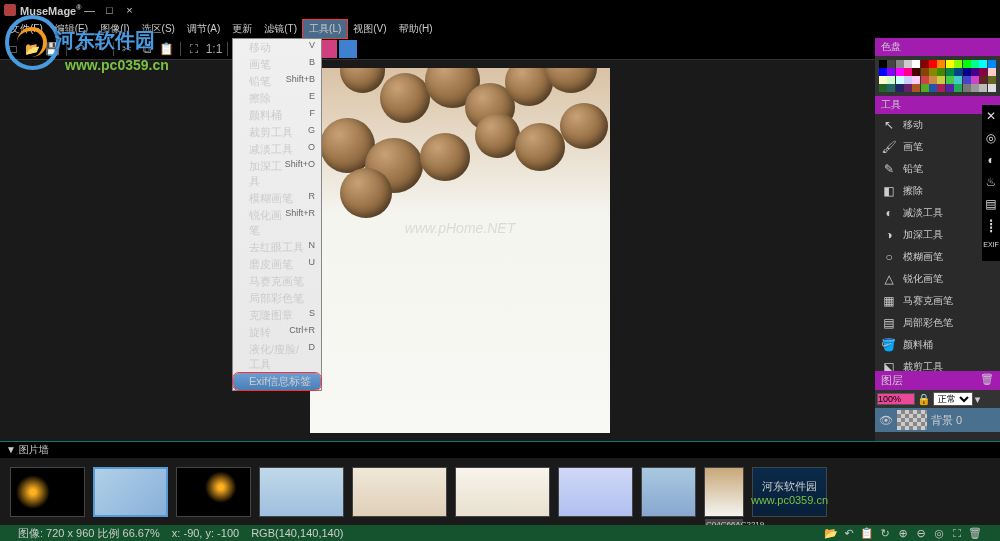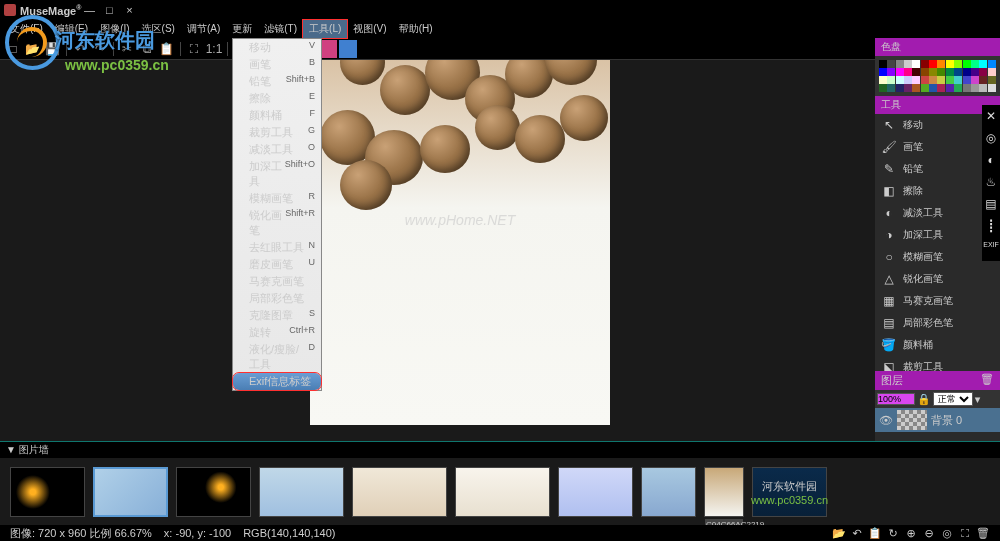--- a/index.html
+++ b/index.html
@@ -19,21 +19,21 @@
 .menu-item { padding: 2px 6px; color: #ccc; cursor: pointer; font-size: 10px; }
 .menu-item.active { background: #4a6a8a; outline: 1px solid #ff3030; }
 
 
 .toolbar { height: 22px; background: #000; display: flex; align-items: center; gap: 2px; padding: 0 4px; border-bottom: 1px solid #333; }
 .tool-btn { width: 18px; height: 18px; display: flex; align-items: center; justify-content: center; color: #aaa; cursor: pointer; font-size: 12px; }
 .tool-sep { width: 1px; height: 14px; background: #444; margin: 0 2px; }
 
 
 .main { position: absolute; top: 60px; left: 0; right: 0; bottom: 100px; background: #1a1a1a; display: flex; }
-.canvas-area { flex: 1; position: relative; overflow: hidden; }
+.canvas-area { flex: 1; position: relative; overflow: hidden; margin-top: 8px; }
 .canvas { position: absolute; left: 310px; top: -30px; width: 300px; height: 395px; background: linear-gradient(180deg, #d4b896 0%, #f5f5f0 45%, #f8f8f4 100%); }
 .walnuts { position: absolute; top: 0; left: 0; right: 0; height: 45%; }
 .walnut { position: absolute; border-radius: 50%; background: radial-gradient(circle at 35% 30%, #c9a176, #9a7348, #6b4e2e); box-shadow: inset -3px -3px 8px rgba(0,0,0,0.4); }
 .wn1 { width: 45px; height: 45px; top: 10px; left: 30px; }
 .wn2 { width: 50px; height: 50px; top: 35px; left: 70px; }
 .wn3 { width: 55px; height: 55px; top: 15px; left: 115px; }
 .wn4 { width: 50px; height: 48px; top: 45px; left: 155px; }
 .wn5 { width: 48px; height: 48px; top: 20px; left: 195px; }
 .wn6 { width: 52px; height: 50px; top: 5px; left: 235px; }
 .wn7 { width: 55px; height: 55px; top: 80px; left: 10px; }
@@ -68,35 +68,35 @@
 .tool-icon { width: 16px; height: 16px; display: flex; align-items: center; justify-content: center; color: #ccc; font-size: 12px; }
 .tool-row span:last-child { font-size: 10px; color: #ccc; }
 
 
 .side-icons { position: absolute; right: 0; top: 105px; width: 18px; background: #000; display: flex; flex-direction: column; gap: 6px; padding: 4px 0; align-items: center; }
 .side-icon { width: 16px; height: 16px; color: #ddd; font-size: 12px; cursor: pointer; text-align: center; }
 
 
 .layers-panel { position: absolute; right: 0; bottom: 100px; width: 125px; height: 70px; background: #2a2a2a; }
 .layers-toolbar { display: flex; align-items: center; gap: 2px; padding: 2px; background: #333; }
-.layers-toolbar input { width: 38px; font-size: 9px; background: #d946ef; color: #000; border: 1px solid #555; }
+.layers-toolbar input { width: 38px; font-size: 9px; background: #ec4899; color: #000; border: 1px solid #555; }
 .layers-toolbar select { width: 40px; font-size: 9px; background: #fff; color: #000; border: 1px solid #555; }
 .layer-row { display: flex; align-items: center; gap: 4px; padding: 2px 4px; background: #4a7090; }
 .layer-thumb { width: 30px; height: 20px; background: repeating-conic-gradient(#888 0 25%, #ccc 0 50%) 0 0/8px 8px; }
 
 
 .filmstrip { position: absolute; bottom: 16px; left: 0; right: 0; height: 84px; background: #1a1a1a; border-top: 1px solid #0f766e; }
 .filmstrip-header { height: 16px; background: #000; display: flex; align-items: center; padding: 0 6px; font-size: 10px; }
 .thumbs { display: flex; gap: 8px; padding: 4px 10px; height: 68px; align-items: center; }
 .thumb { height: 50px; position: relative; cursor: pointer; border: 1px solid #444; }
 .thumb.selected { border: 2px solid #5a9ad4; }
 .thumb-caption { position: absolute; bottom: -14px; left: 0; right: 0; background: #444; font-size: 8px; text-align: center; color: #ccc; padding: 1px; }
 
 
-.statusbar { position: absolute; bottom: 0; left: 0; right: 0; height: 16px; background: #000000; display: flex; align-items: center; padding: 0 10px; font-size: 10px; color: #aaa; gap: 12px; }
+.statusbar { position: absolute; bottom: 0; left: 0; right: 0; height: 16px; background: #14532d; display: flex; align-items: center; padding: 0 18px; font-size: 10px; color: #aaa; gap: 12px; }
 .statusbar a { color: #5a9ad4; }
 .status-right { margin-left: auto; display: flex; gap: 4px; }
 .status-icon { width: 14px; text-align: center; cursor: pointer; }
 </style>
 </head>
 <body>
 
 <div class="titlebar">
   <div class="app-logo"></div>
   <span class="app-name"><span>MuseMage</span><sup>®</sup></span>

